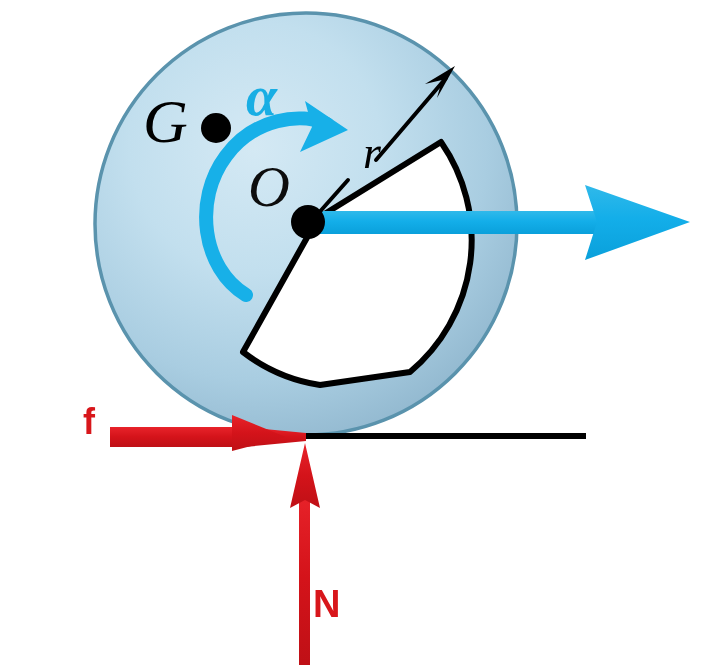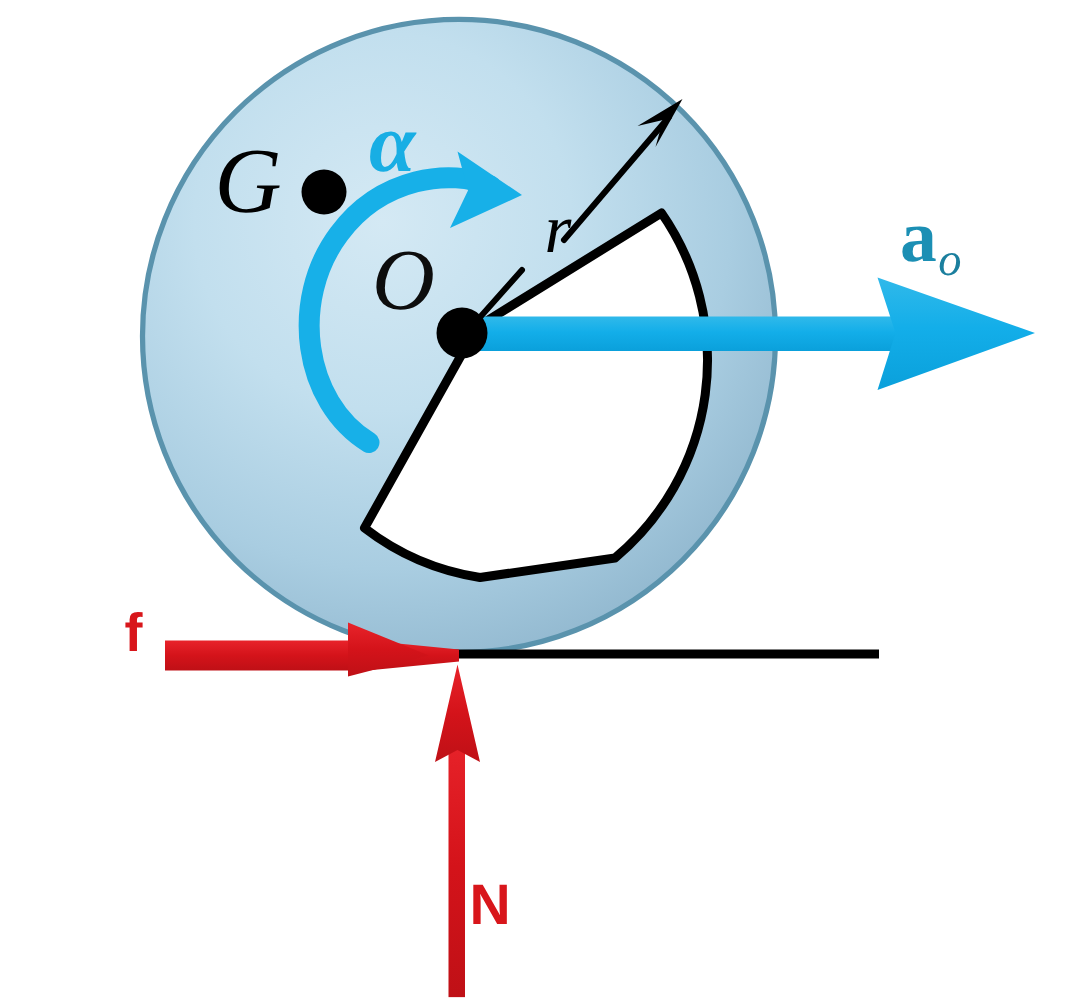--- a/index.html
+++ b/index.html
@@ -190,19 +190,18 @@
   </svg>
 
   <div class="lbl lbl-G">G</div>
 
   <div class="lbl lbl-O">O</div>
 
   <div class="lbl lbl-r">r</div>
 
   <div class="lbl lbl-alpha">α</div>
 
-  <div class="lbl lbl-ao"><span>a</span><span class="sub">o</span></div>
 
   <div class="lbl lbl-f">f</div>
 
   <div class="lbl lbl-N">N</div>
 
 </div>
 
 </body></html>

